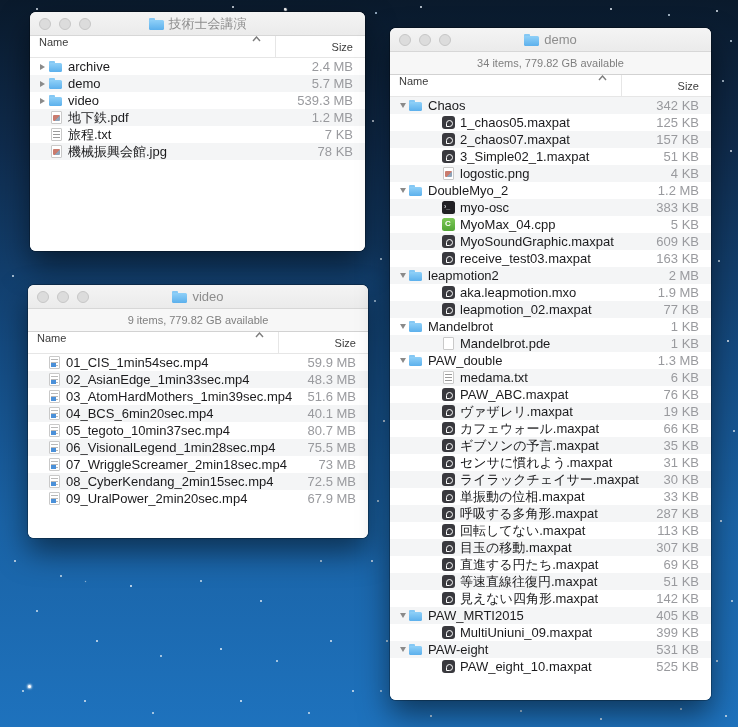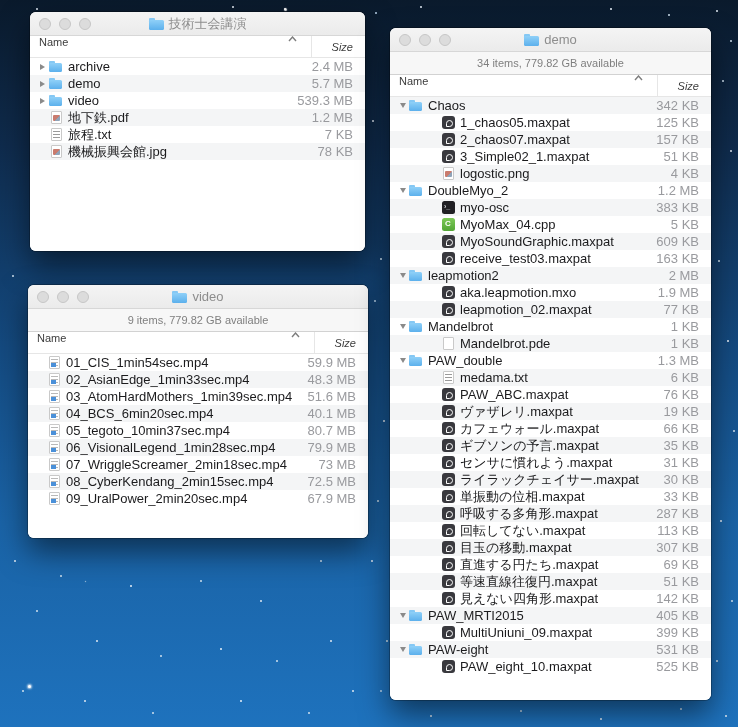--- a/index.html
+++ b/index.html
@@ -30,22 +30,22 @@
   .lights{position:absolute;left:9px;top:0;height:100%;display:flex;align-items:center;gap:8px;}
   .light{width:12px;height:12px;border-radius:50%;background:#dcdcdc;border:1px solid #c6c6c6;box-sizing:border-box;padding:0;}
   .title{display:flex;align-items:center;gap:5px;font-size:13px;color:#8d8d8d;white-space:nowrap;}
   .statusbar{flex:none;height:22px;background:#f7f7f7;border-bottom:1px solid #d2d2d2;
     display:flex;align-items:center;justify-content:center;font-size:11px;color:#7f7f7f;}
   .listheader{flex:none;height:21px;background:#fff;border-bottom:1px solid #e6e6e6;
     display:flex;align-items:stretch;font-size:11px;color:#3c3c3c;}
   .h-name{flex:1;display:flex;align-items:flex-start;padding-left:9px;}
   .h-name .lbl{flex:1;}
   .sort{margin-right:14px;display:flex;align-items:center;}
-  .h-size{flex:none;width:54px;box-sizing:border-box;border-left:1px solid #e6e6e6;
-    display:flex;align-items:center;justify-content:flex-end;padding-right:12px;font-style:italic;}
+  .h-size{flex:none;width:90px;box-sizing:border-box;border-left:1px solid #e6e6e6;
+    display:flex;align-items:center;justify-content:flex-end;padding-right:12px;}
   .rows{flex:1;background:#fff;overflow:hidden;}
   .row{height:17px;display:flex;align-items:center;font-size:13px;}
   .row.shaded{background:#f4f5f6;}
   .row.lvl0{padding-left:6px;}
   .row.lvl1{padding-left:38px;}
   .tri{flex:none;width:13px;display:flex;align-items:center;justify-content:center;}
   .tri.collapsed::before{content:"";display:block;border-left:5px solid #8a8a8a;
     border-top:3.5px solid transparent;border-bottom:3.5px solid transparent;}
   .tri.expanded::before{content:"";display:block;border-top:5px solid #8a8a8a;
     border-left:3.5px solid transparent;border-right:3.5px solid transparent;}
@@ -225,21 +225,21 @@
           </span>
           <span class="fname">05_tegoto_10min37sec.mp4</span>
           <span class="fsize">80.7 MB</span>
         </div>
         <div class="row lvl0 shaded">
           <span class="tri none"></span>
           <span class="fic ic-mp4">
             <span class="chip"></span>
           </span>
           <span class="fname">06_VisionalLegend_1min28sec.mp4</span>
-          <span class="fsize">79.9 MB</span>
+          <span class="fsize">75.5 MB</span>
         </div>
         <div class="row lvl0">
           <span class="tri none"></span>
           <span class="fic ic-mp4">
             <span class="chip"></span>
           </span>
           <span class="fname">07_WriggleScreamer_2min18sec.mp4</span>
           <span class="fsize">73 MB</span>
         </div>
         <div class="row lvl0 shaded">

